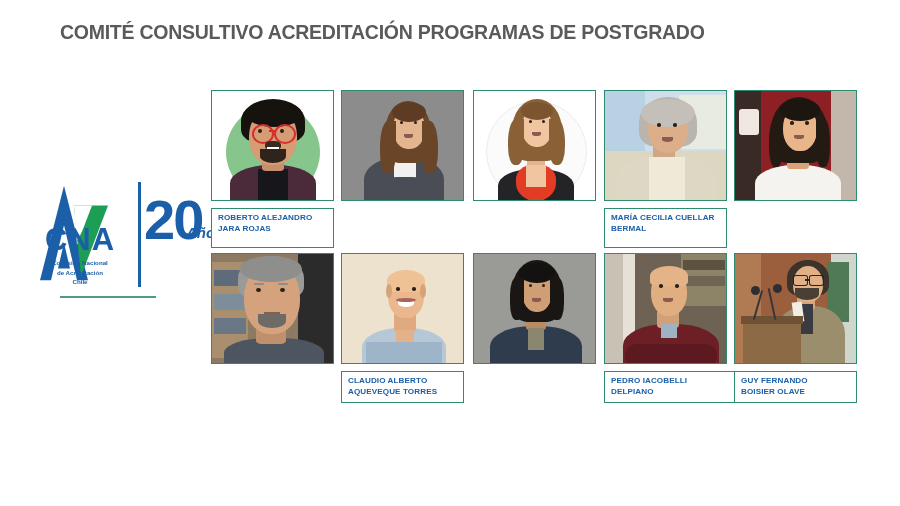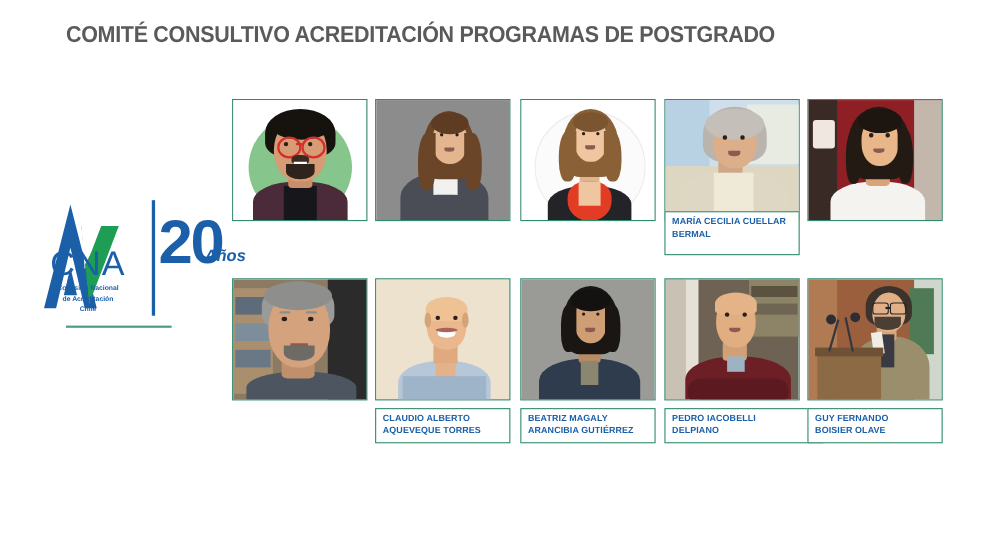--- a/index.html
+++ b/index.html
@@ -27,21 +27,21 @@
 
   
   .logo-block{
     position:absolute;
     left:28px; top:178px;
     width:170px; height:120px;
   }
   .logo-mark{position:absolute;left:6px;top:0;width:92px;height:118px;}
   .logo-cna-text{
     position:absolute;left:4px;top:46px;width:96px;
-    font-size:31px;font-weight:normal;color:#1b5fa8;
+    font-size:31px;font-weight:bold;color:#1b5fa8;
     letter-spacing:1px;text-align:center;line-height:1;
   }
   .logo-sub{
     position:absolute;left:0px;top:80px;width:104px;
     font-size:6.2px;color:#1b5fa8;text-align:center;line-height:1.55;
     font-weight:bold;
   }
   .logo-divider{
     position:absolute;left:110px;top:4px;width:2.5px;height:105px;
     background:#1b5fa8;
@@ -137,20 +137,24 @@
       <div class="glasses" style="left:40px;top:33px;width:18px;height:16px;"></div>
       <div class="glasses" style="left:62px;top:33px;width:18px;height:16px;"></div>
       <div class="glassbar" style="left:57px;top:39px;width:6px;height:2.2px;"></div>
       <div class="eye" style="left:46px;top:38px;width:4px;height:4px;"></div>
       <div class="eye" style="left:68px;top:38px;width:4px;height:4px;"></div>
       <div style="position:absolute;left:53px;top:50px;width:16px;height:9px;border-radius:40%;background:#3a2a20"></div>
       <div class="mouth" style="left:55px;top:56px;width:12px;height:5px;background:#ffffff"></div>
       <div style="position:absolute;left:48px;top:58px;width:26px;height:14px;border-radius:0 0 50% 50%;background:#2f241c"></div>
     </div>
   </div>
+  <div class="namebox" style="left:211px;top:208px;width:123px;height:40px;">
+    <div>ROBERTO ALEJANDRO</div>
+    <div>JARA ROJAS</div>
+  </div>
 
   <div class="photo" style="left:341px;top:90px;width:123px;height:111px;">
     <div class="pic">
       <div class="bg" style="background:#8c8c8c"></div>
       <div class="body" style="left:22px;top:66px;width:80px;height:48px;background:#4a4d55"></div>
       <div class="shirt" style="left:52px;top:66px;width:22px;height:34px;background:#f1f1ef"></div>
       <div class="neck" style="left:55px;top:54px;width:17px;height:16px;background:#d5a383"></div>
       <div class="hair" style="left:43px;top:10px;width:46px;height:62px;background:#6b4528"></div>
       <div class="head" style="left:51px;top:16px;width:32px;height:42px;background:#e3b690"></div>
       <div class="hair2" style="left:50px;top:11px;width:34px;height:20px;background:#5e3c23"></div>
@@ -192,21 +196,21 @@
       <div class="neck" style="left:48px;top:54px;width:22px;height:16px;background:#cfa787"></div>
       <div class="hair" style="left:34px;top:6px;width:58px;height:50px;background:#b9b4ae"></div>
       <div class="head" style="left:43px;top:14px;width:40px;height:48px;background:#dcae89"></div>
       <div class="hair2" style="left:36px;top:8px;width:54px;height:28px;background:#c4bfb8"></div>
       <div class="eye" style="left:52px;top:32px;width:3.6px;height:3.6px;"></div>
       <div class="eye" style="left:68px;top:32px;width:3.6px;height:3.6px;"></div>
       <div class="mouth" style="left:57px;top:46px;width:11px;height:5px;"></div>
       <div style="position:absolute;left:44px;top:66px;width:36px;height:46px;background:#efe9d8"></div>
     </div>
   </div>
-  <div class="namebox" style="left:604px;top:192px;width:123px;height:40px;">
+  <div class="namebox" style="left:604px;top:208px;width:123px;height:40px;">
     <div>MARÍA CECILIA CUELLAR</div>
     <div>BERMAL</div>
   </div>
 
   <div class="photo" style="left:734px;top:90px;width:123px;height:111px;">
     <div class="pic">
       <div class="bg" style="background:#8e1f24"></div>
       <div style="position:absolute;left:0;top:0;width:26px;height:111px;background:#3a2a26"></div>
       <div style="position:absolute;left:96px;top:0;width:27px;height:111px;background:#c3b7ab"></div>
       <div style="position:absolute;left:4px;top:18px;width:20px;height:26px;background:#f0e8e0;border-radius:3px"></div>
@@ -276,24 +280,20 @@
       <div class="head" style="left:48px;top:16px;width:30px;height:42px;background:#cf9e74"></div>
       <div class="hair2" style="left:45px;top:9px;width:36px;height:20px;background:#141210"></div>
       <div style="position:absolute;left:36px;top:24px;width:14px;height:42px;border-radius:40% 0 40% 40%;background:#191613"></div>
       <div style="position:absolute;left:76px;top:24px;width:14px;height:42px;border-radius:0 40% 40% 40%;background:#191613"></div>
       <div class="eye" style="left:55px;top:30px;width:3.4px;height:3.4px;"></div>
       <div class="eye" style="left:68px;top:30px;width:3.4px;height:3.4px;"></div>
       <div class="mouth" style="left:58px;top:44px;width:9px;height:4px;"></div>
       <div class="shirt" style="left:54px;top:74px;width:16px;height:22px;background:#8b8670"></div>
     </div>
   </div>
-  <div class="namebox" style="left:473px;top:371px;width:123px;height:32px;">
-    <div>BEATRIZ MAGALY</div>
-    <div>ARANCIBIA GUTIÉRREZ</div>
-  </div>
 
   <div class="photo" style="left:604px;top:253px;width:123px;height:111px;">
     <div class="pic">
       <div class="bg" style="background:#6d6253"></div>
       <div style="position:absolute;left:0;top:0;width:18px;height:111px;background:#c9c2b4"></div>
       <div style="position:absolute;left:18px;top:0;width:12px;height:111px;background:#e6e1d6"></div>
       <div style="position:absolute;left:76px;top:0;width:47px;height:52px;background:#8d8468"></div>
       <div style="position:absolute;left:78px;top:6px;width:42px;height:10px;background:#5c5240"></div>
       <div style="position:absolute;left:78px;top:22px;width:42px;height:10px;background:#6f6553"></div>
       <div class="body" style="left:18px;top:70px;width:96px;height:46px;background:#6d1f26"></div>

